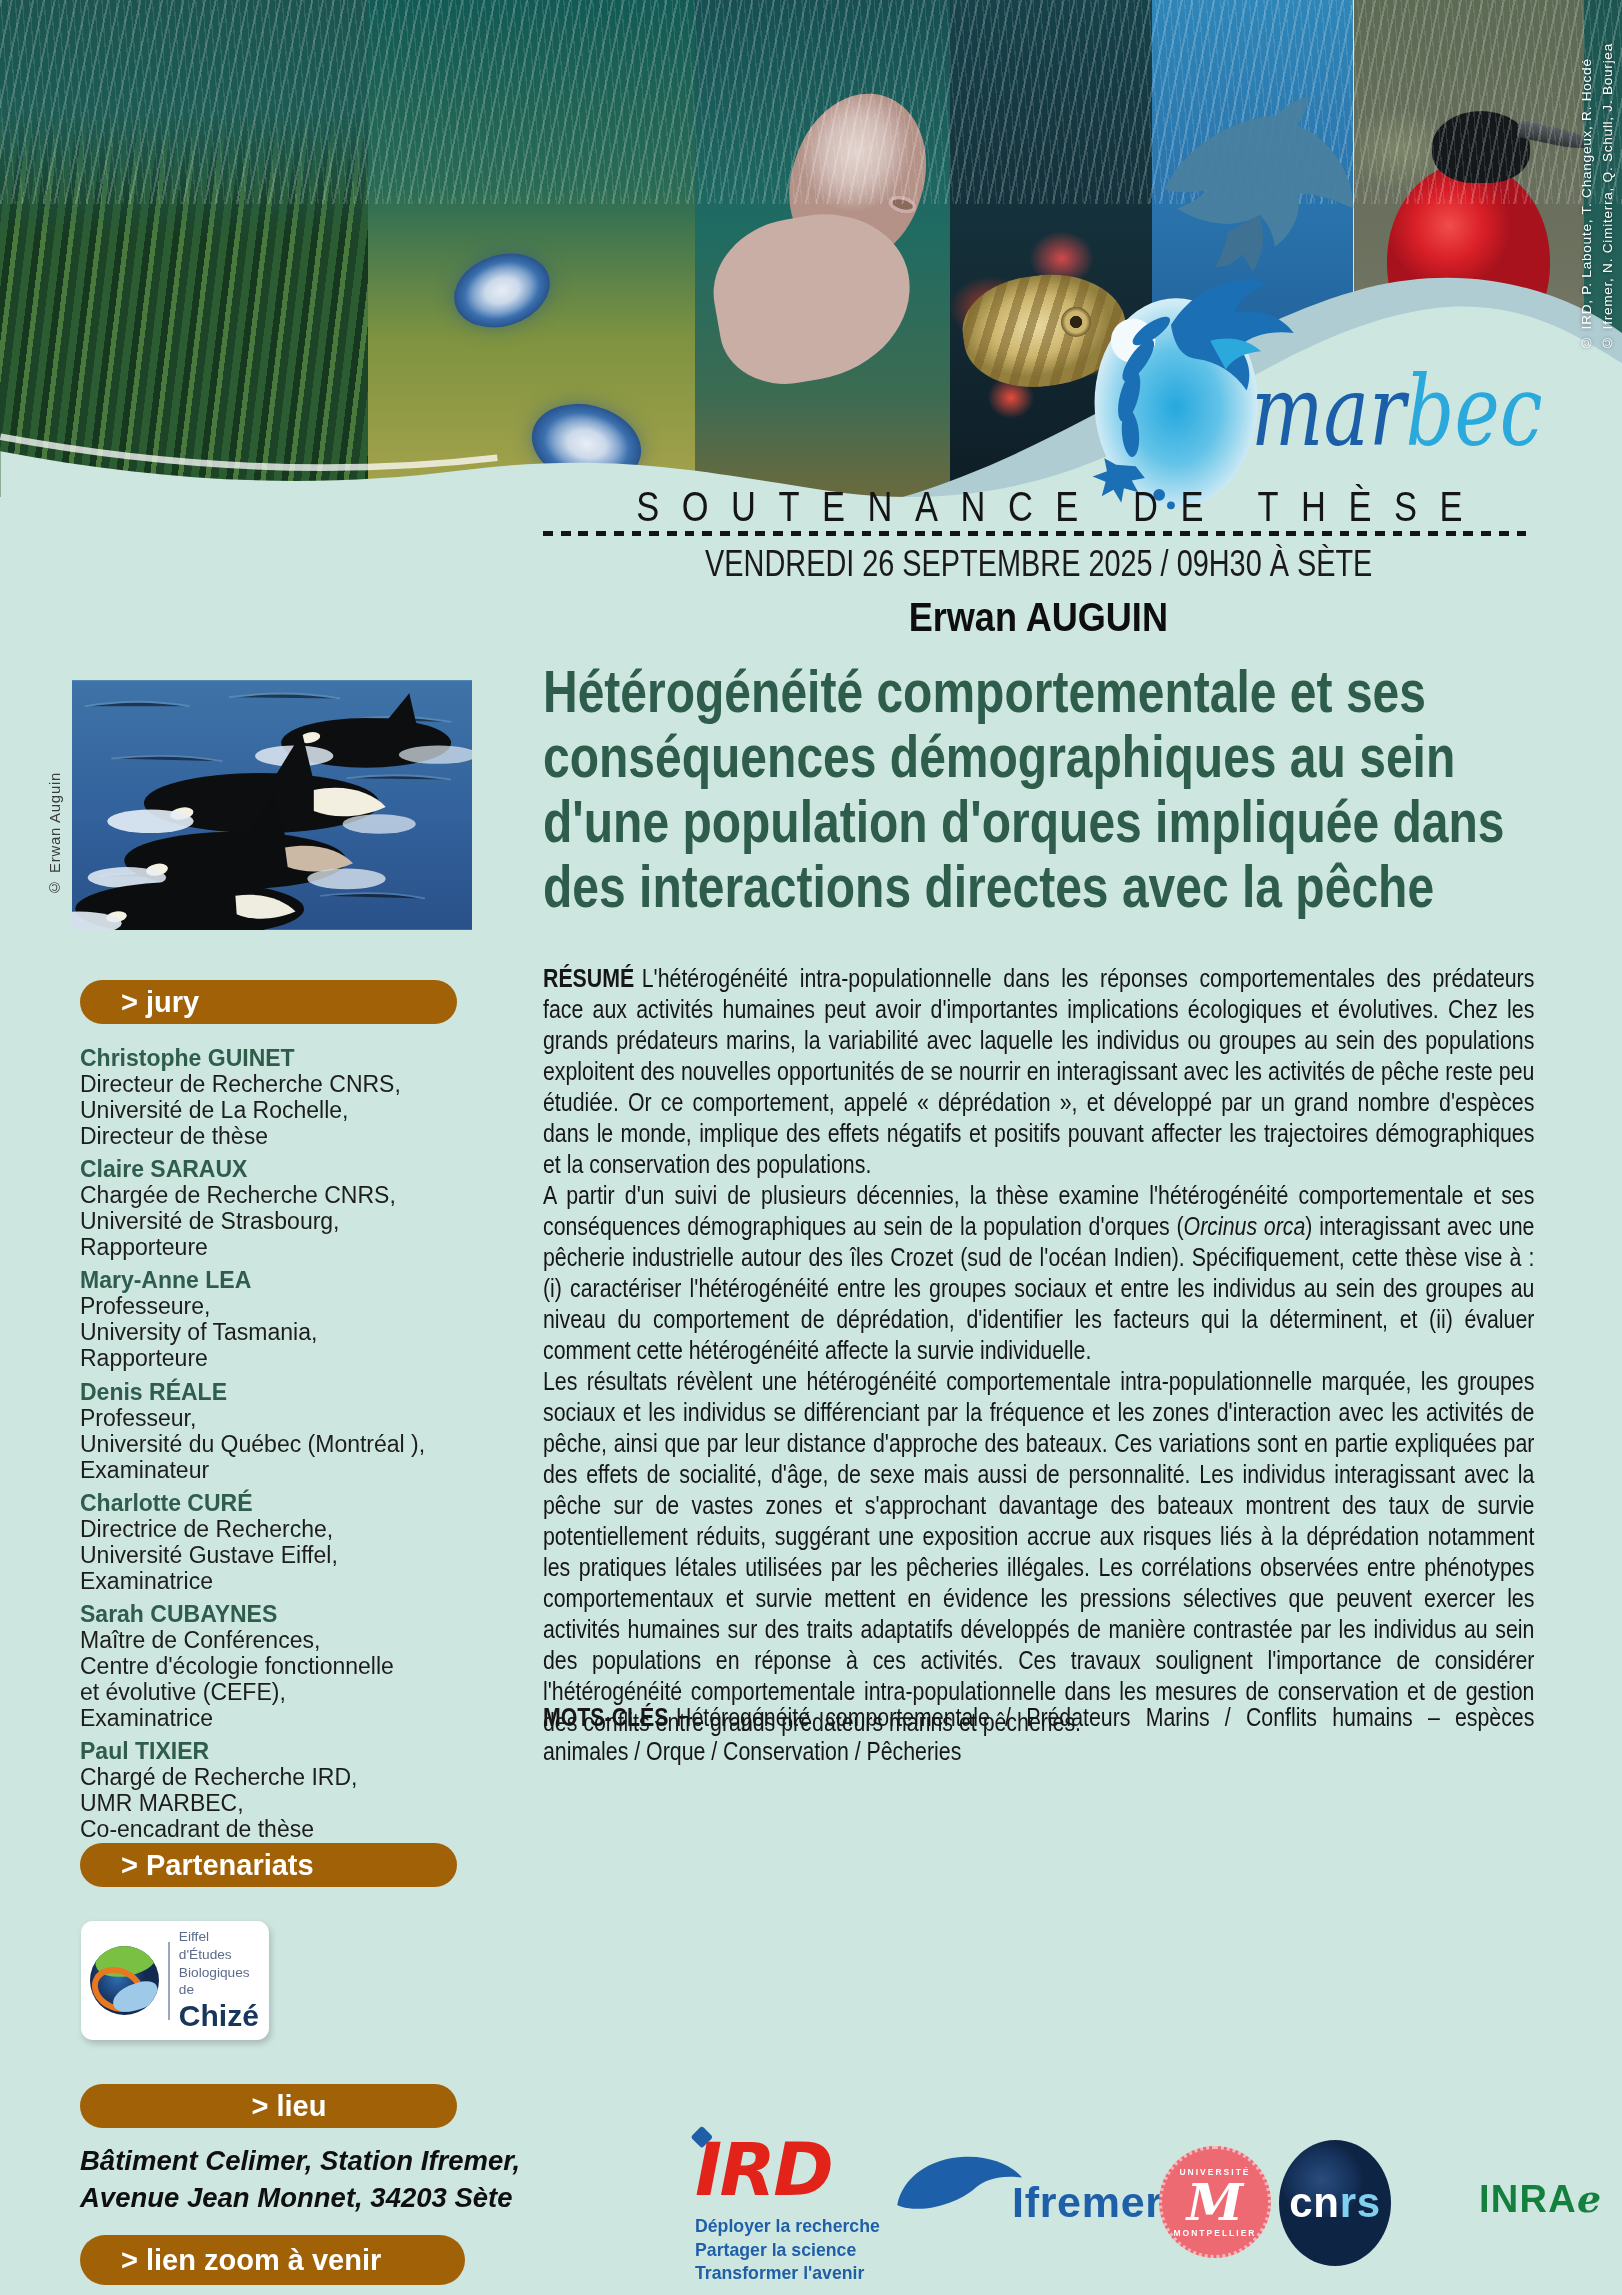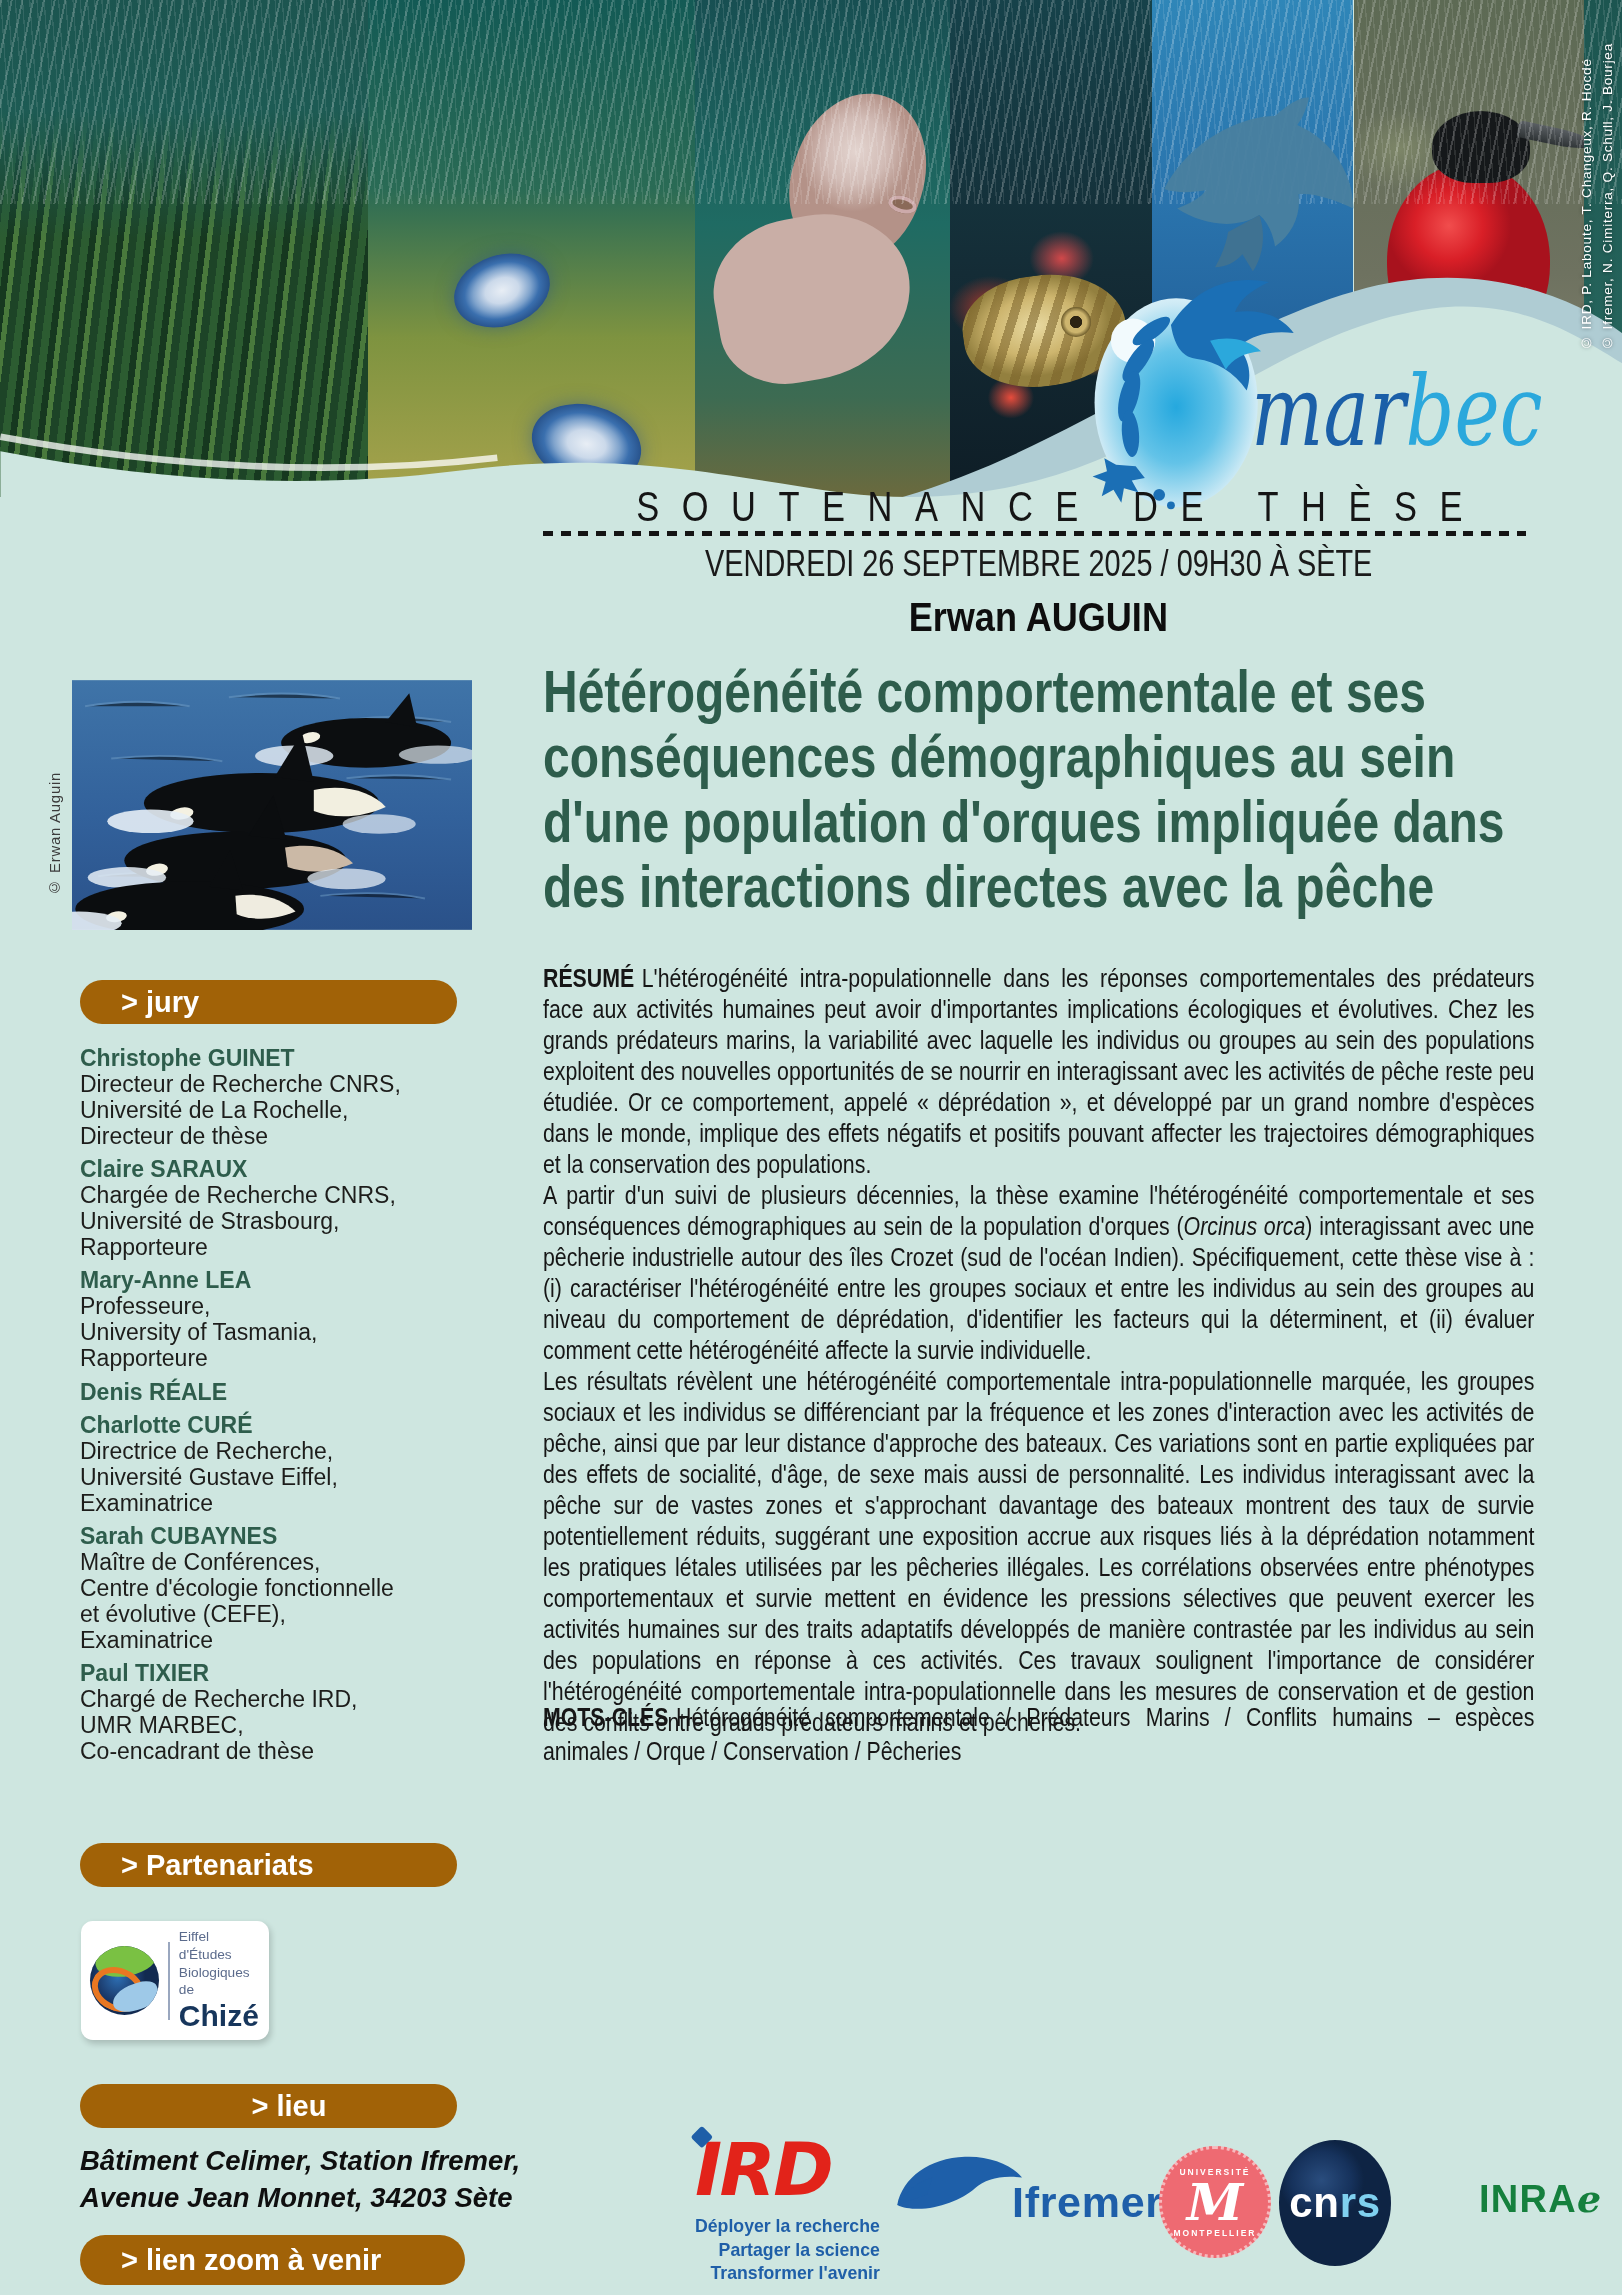--- a/index.html
+++ b/index.html
@@ -133,21 +133,21 @@
   #address{left:80px;top:2142px;font-size:27.5px;font-weight:700;font-style:italic;
     line-height:37px;color:#0f0f0f;white-space:pre-line;}
   #pill-zoom{top:2235px;width:385px;height:50px;border-radius:25px;}
 
   
   #ird{left:695px;top:2133px;}
   #ird .mark{position:relative;font-family:"DejaVu Sans",sans-serif;font-weight:700;font-style:italic;
     font-size:73px;color:#e2231a;letter-spacing:-2.6px;line-height:73px;}
   #ird .dot{position:absolute;left:-1.3px;top:-3.9px;width:15.7px;height:15.7px;background:#1f5fa8;
     transform:rotate(45deg);border-radius:2.6px;}
-  #ird .tag{margin-top:9.2px;font-size:17.7px;line-height:23.5px;color:#1f5fa8;font-weight:700;text-align:right;}
+  #ird .tag{margin-top:9.2px;font-size:17.7px;line-height:23.5px;color:#1f5fa8;font-weight:700;}
   #ifremer{left:884px;top:2149px;display:flex;align-items:flex-end;}
   #ifremer .txt{font-size:43px;font-weight:700;color:#1e5fa9;letter-spacing:0.7px;margin-left:-22px;}
   #um-seal{left:1159px;top:2146px;width:112px;height:112px;border-radius:50%;
     background:#ee6a72;border:3.9px dotted #f7b9bd;box-sizing:border-box;
     display:flex;flex-direction:column;align-items:center;justify-content:center;color:#fff;}
   #um-seal .arc{font-size:8.5px;letter-spacing:2px;font-weight:700;}
   #um-seal .m{font-family:"DejaVu Serif",serif;font-style:italic;font-size:51px;line-height:51px;font-weight:700;}
   #cnrs{left:1279px;top:2140px;width:112px;height:126px;border-radius:50%;
     background:radial-gradient(closest-side at 38% 32%,#2a4d7e 0%,#16325c 70%,#0e2444 100%);
     display:flex;align-items:center;justify-content:center;}
@@ -311,20 +311,23 @@
 Rapporteure</div>
     </div>
     <div class="jury-entry">
       <div class="jury-name">Mary-Anne LEA</div>
       <div class="jury-roles">Professeure,
 University of Tasmania,
 Rapporteure</div>
     </div>
     <div class="jury-entry">
       <div class="jury-name">Denis RÉALE</div>
+      <div class="jury-roles">Professeur,
+Université du Québec (Montréal ),
+Examinateur</div>
     </div>
     <div class="jury-entry">
       <div class="jury-name">Charlotte CURÉ</div>
       <div class="jury-roles">Directrice de Recherche,
 Université Gustave Eiffel,
 Examinatrice</div>
     </div>
     <div class="jury-entry">
       <div class="jury-name">Sarah CUBAYNES</div>
       <div class="jury-roles">Maître de Conférences,

